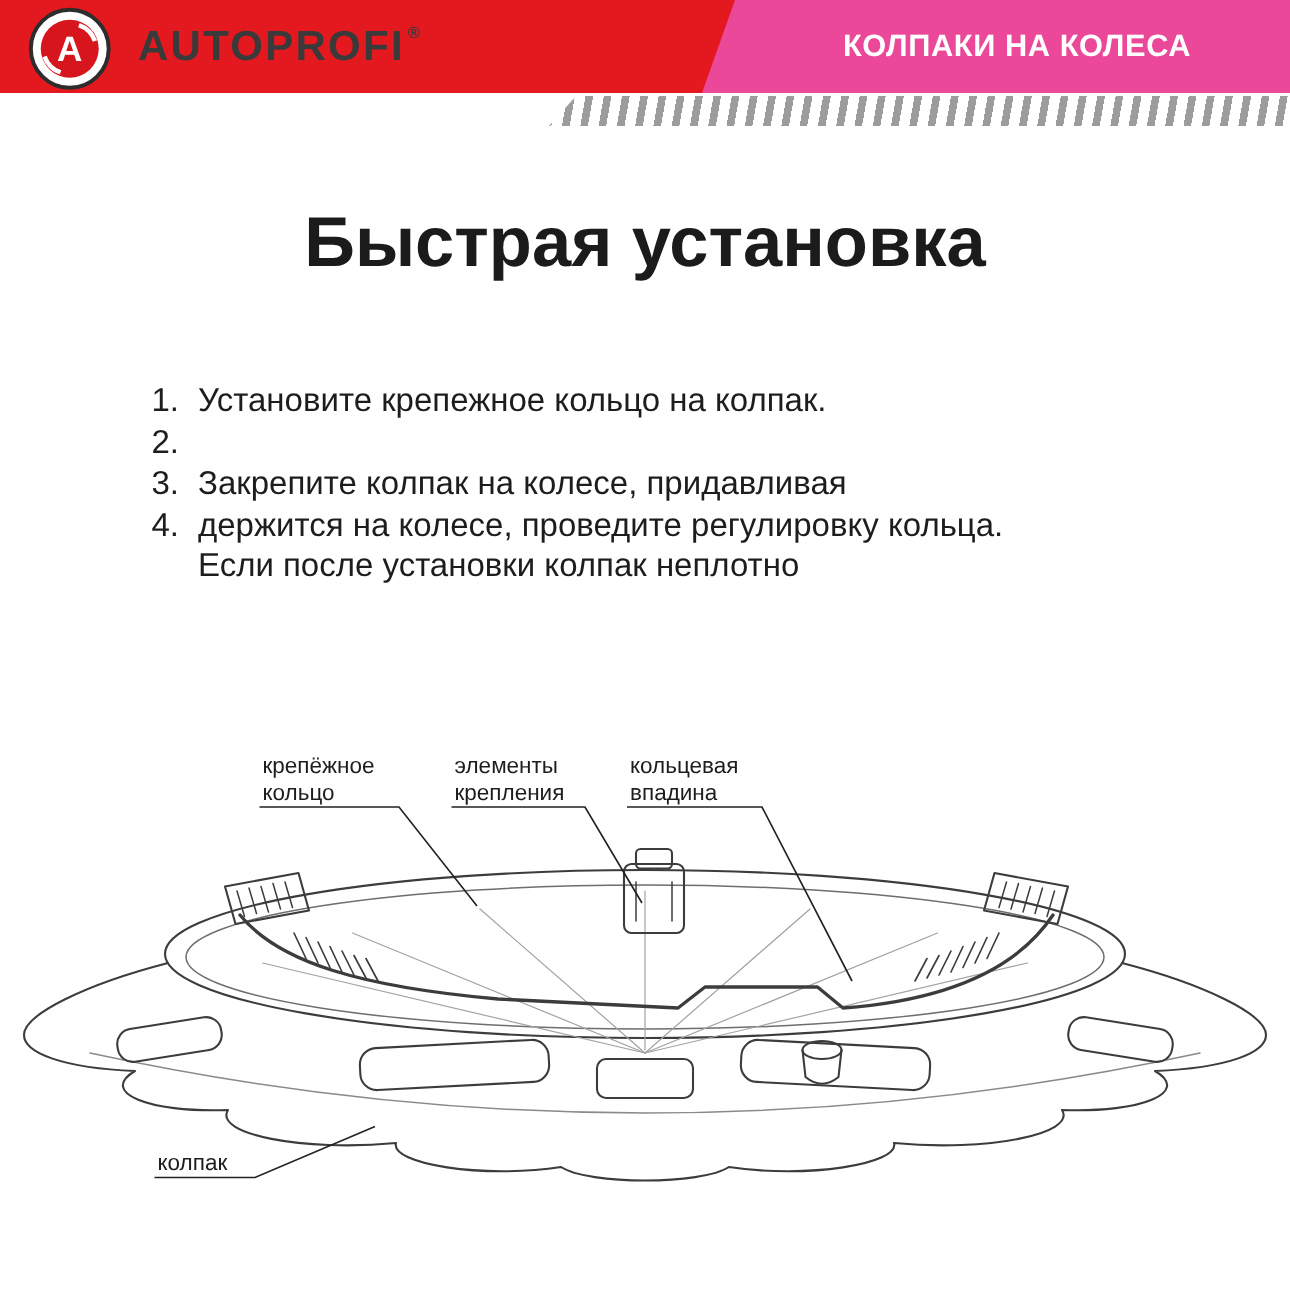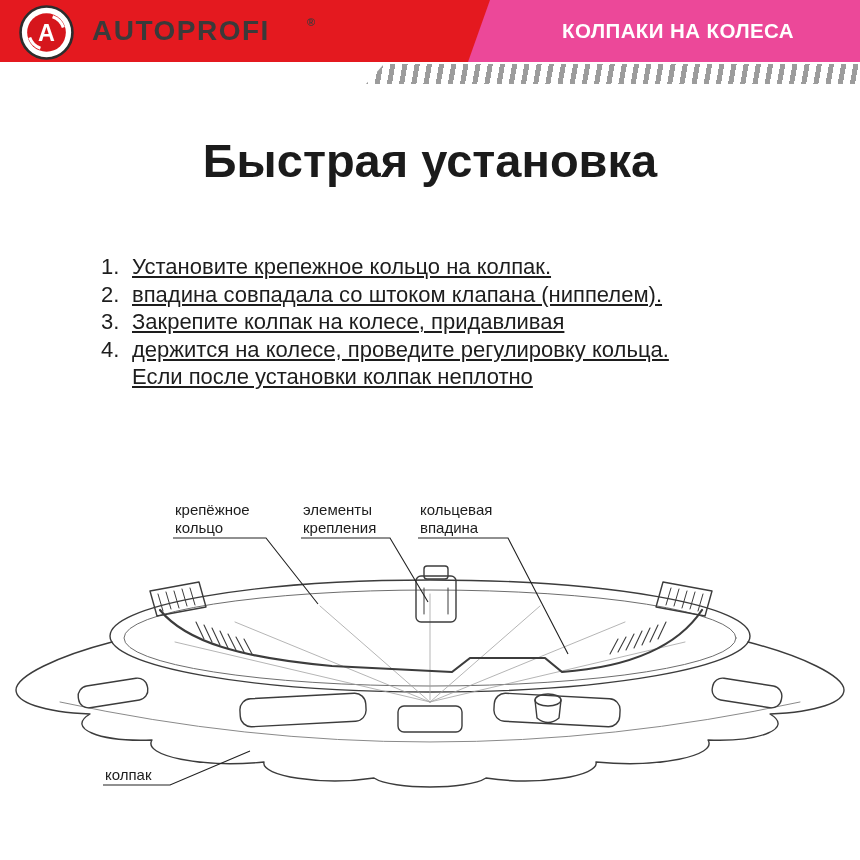--- a/index.html
+++ b/index.html
@@ -11,38 +11,38 @@
   .header { position:absolute; top:0; left:0; width:860px; height:62px; background:#e4191f; }
   .header-dark {
     position:absolute; top:0; right:0; width:392px; height:62px; background:#ec4899;
     clip-path:polygon(22px 0, 100% 0, 100% 100%, 0 100%);
     display:flex; align-items:center; justify-content:center;
   }
   .category { color:#ffffff; font-weight:700; font-size:20.5px; letter-spacing:.4px; padding-left:28px; white-space:nowrap; }
   .logo { position:absolute; top:4px; left:18px; width:57px; height:57px; }
   .brand {
     position:absolute; left:92px; top:0; height:62px; display:flex; align-items:center;
-    color:#3a3a3a; font-weight:700; font-size:28px; letter-spacing:1.5px; white-space:nowrap;gap:35px;
+    color:#3a3a3a; font-weight:700; font-size:28px; letter-spacing:1.5px; white-space:nowrap;
   }
   .brand sup { font-size:11px; letter-spacing:0; margin-left:2px; transform:translateY(-9px); }
   .hatch {
     position:absolute; top:64px; left:366px; width:494px; height:20px;
     background:repeating-linear-gradient(100deg, #9c9c9c 0 5px, #ffffff 5px 12px);
     clip-path:polygon(18px 0, 100% 0, 100% 100%, 0 100%);
   }
 
   
   .title {
     position:absolute; top:133px; left:0; width:860px; text-align:center;
     font-size:47px; font-weight:700; color:#1b1b1b;
   }
   .steps { position:absolute; left:101px; top:253px; width:700px; color:#1d1d1d; font-size:22px; line-height:27.5px; }
   .step { display:flex; }
   .step-num { flex:0 0 31px; width:31px; }
-  .step-text { flex:1;text-decoration:underline; }
+  .step-text { flex:1; }
 
   
   .diagram { position:absolute; top:490px; left:0; width:860px; height:370px; }
   .diagram text { font-family:"Liberation Sans", sans-serif; }
 </style>
 </head>
 <body>
 
 <div class="page">
 
@@ -69,21 +69,20 @@
   <div class="steps">
     <div class="step">
       <div class="step-num">1.</div>
       <div class="step-text">
         <div>Установите крепежное кольцо на колпак.</div>
       </div>
     </div>
     <div class="step">
       <div class="step-num">2.</div>
       <div class="step-text">
-        <div>впадина совпадала со штоком клапана (ниппелем).</div>
       </div>
     </div>
     <div class="step">
       <div class="step-num">3.</div>
       <div class="step-text">
         <div>Закрепите колпак на колесе, придавливая</div>
       </div>
     </div>
     <div class="step">
       <div class="step-num">4.</div>

